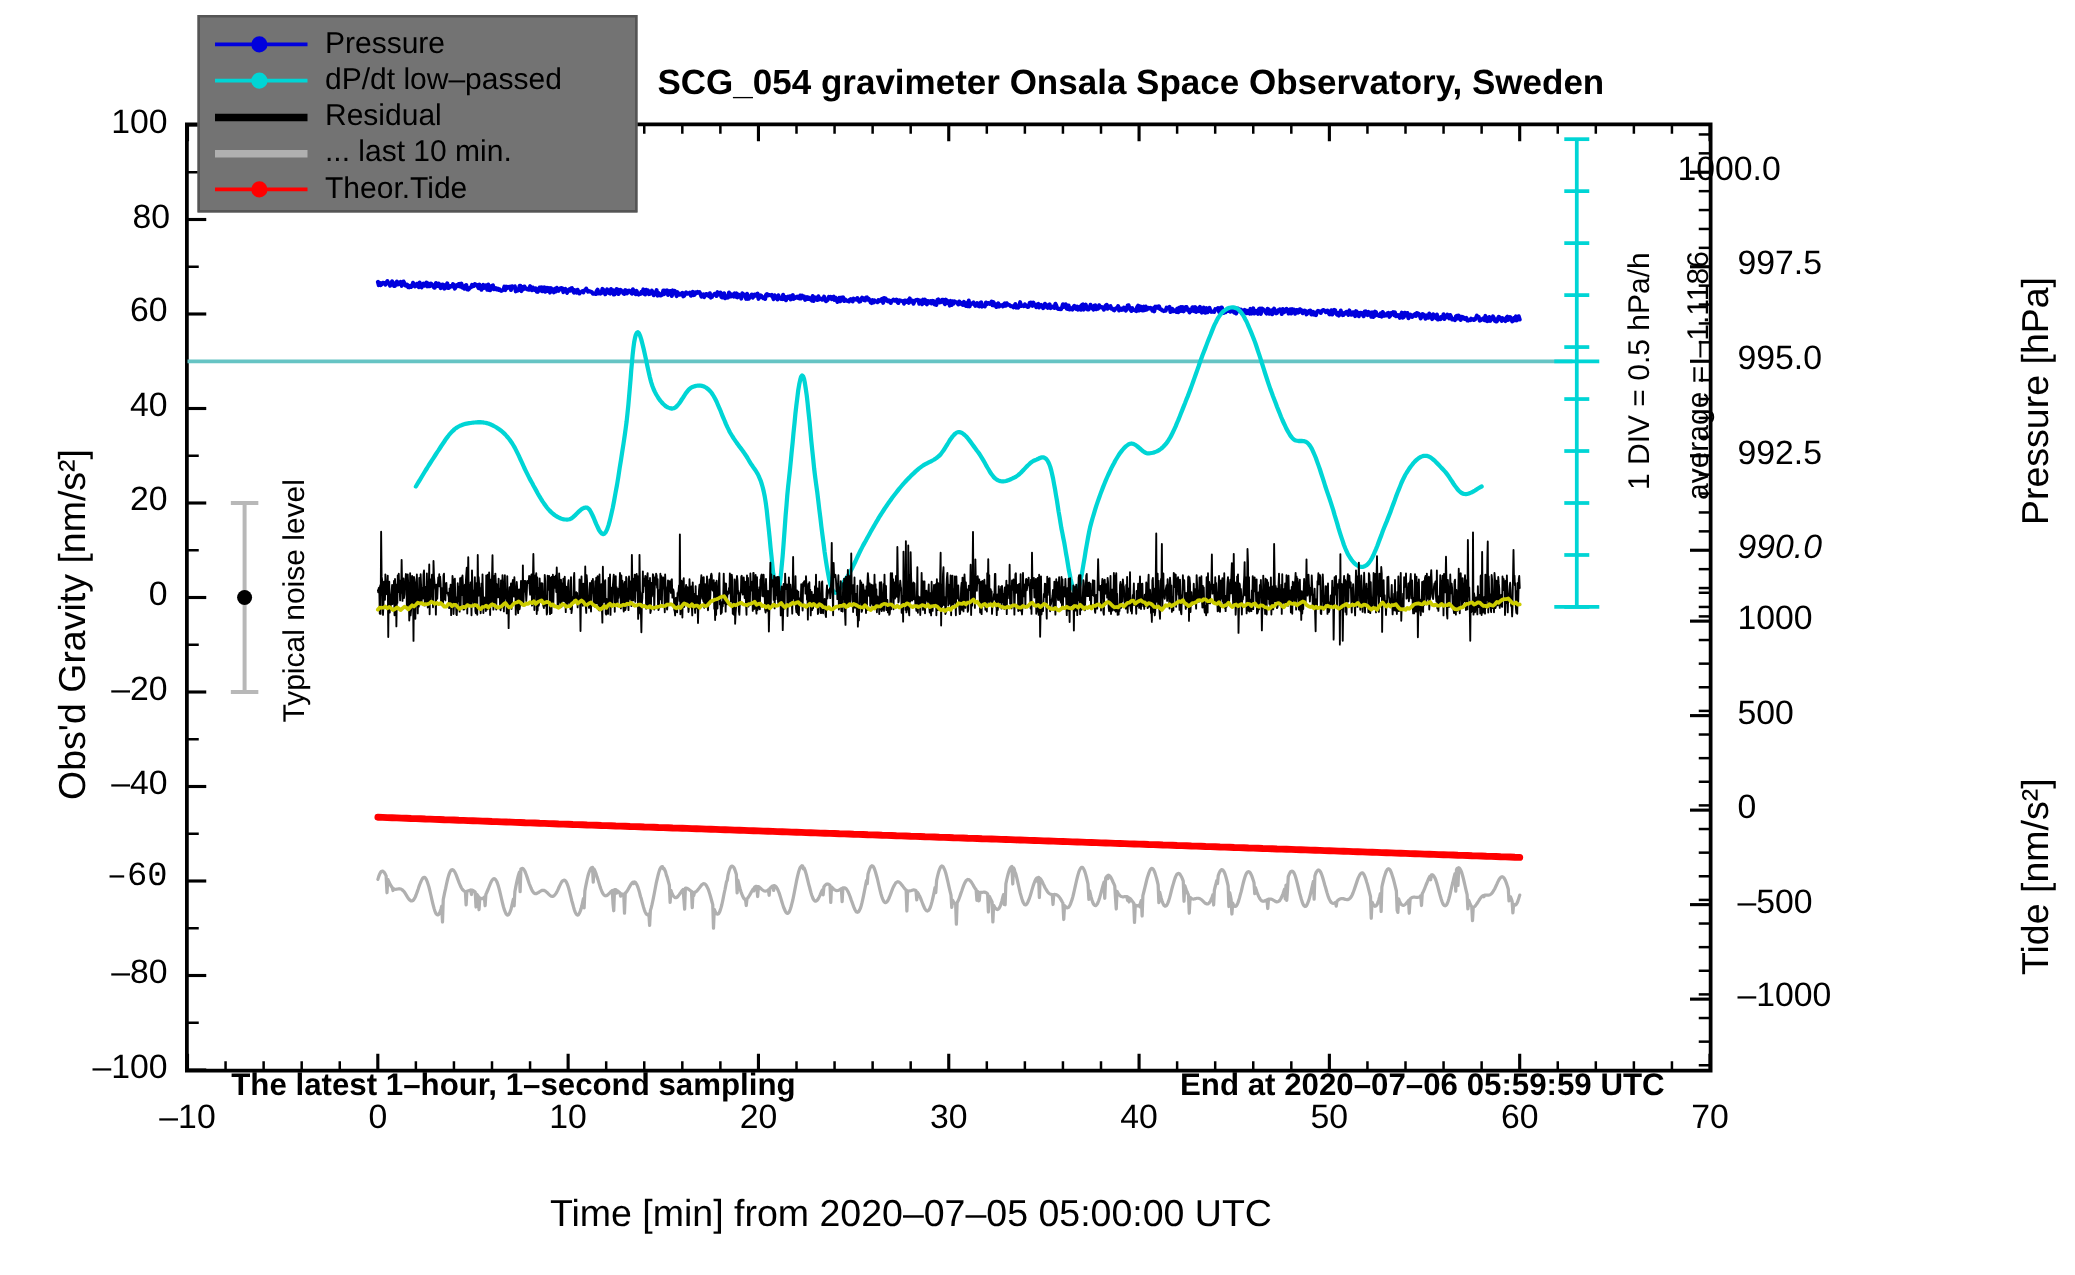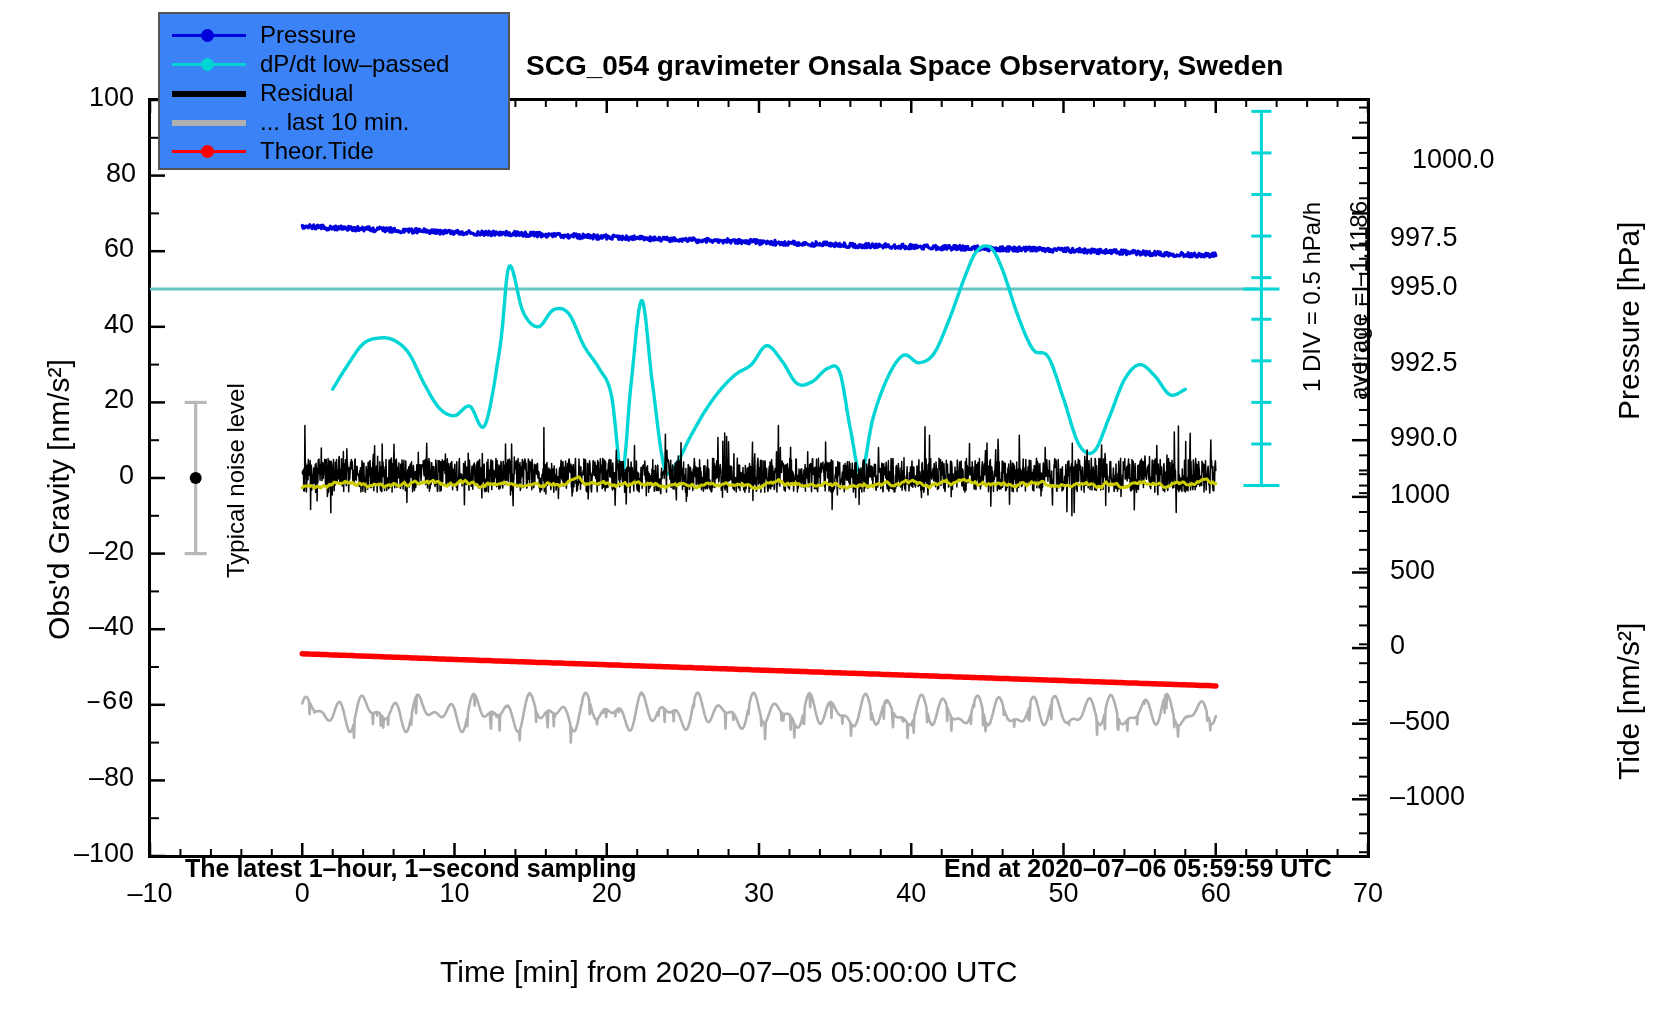--- a/index.html
+++ b/index.html
@@ -7,21 +7,21 @@
   #root{position:relative;width:1660px;height:1020px;}
   .plot-frame{position:absolute;left:148px;top:98px;width:1222px;height:760px;border:3px solid #000;box-sizing:border-box;}
   svg.layer{position:absolute;left:0;top:0;width:1660px;height:1020px;overflow:visible;}
   .ttl{position:absolute;font-weight:bold;font-size:28px;letter-spacing:0px;white-space:nowrap;}
   .tick-lbl{position:absolute;font-size:27px;white-space:nowrap;}
   .axname{position:absolute;font-size:30px;white-space:nowrap;}
   .rot-l{transform:rotate(-90deg);transform-origin:0 0;}
   .rot-r{transform:rotate(-90deg);transform-origin:0 0;}
   .annot{position:absolute;font-size:24px;white-space:nowrap;}
   .annot-b{position:absolute;font-size:25px;font-weight:bold;white-space:nowrap;}
-  .legend-box{position:absolute;left:158px;top:12px;width:352px;height:158px;border:2px solid #555;background:#3b82f6;box-sizing:border-box;padding:6px 0 0 0;}
+  .legend-box{position:absolute;left:158px;top:12px;width:352px;height:158px;border:2px solid #555;background:#737373;box-sizing:border-box;padding:6px 0 0 0;}
   .lg-row{display:flex;align-items:center;height:29px;padding-left:10px;}
   .lg-key{width:78px;height:20px;position:relative;flex:0 0 78px;}
   .lg-line{position:absolute;left:2px;top:9px;width:74px;height:3px;}
   .lg-dot{position:absolute;left:31px;top:4px;width:13px;height:13px;border-radius:50%;}
   .lg-txt{font-size:24px;margin-left:12px;white-space:nowrap;}
 </style>
 </head>
 <body>
 
 <div id="root">
@@ -274,24 +274,24 @@
       <div class="tick-lbl" style="left: 136px; top: 157.6px; transform: translateX(-100%);">80</div>
       <div class="tick-lbl" style="left: 134px; top: 233.2px; transform: translateX(-100%);">60</div>
       <div class="tick-lbl" style="left: 134px; top: 308.8px; transform: translateX(-100%);">40</div>
       <div class="tick-lbl" style="left: 134px; top: 384.4px; transform: translateX(-100%);">20</div>
       <div class="tick-lbl" style="left: 134px; top: 460px; transform: translateX(-100%);">0</div>
       <div class="tick-lbl" style="left: 134px; top: 535.6px; transform: translateX(-100%);">–20</div>
       <div class="tick-lbl" style="left: 134px; top: 611.2px; transform: translateX(-100%);">–40</div>
       <div class="tick-lbl" style="left: 134px; top: 686.8px; transform: translateX(-100%); font-family: Liberation Mono, monospace;">–60</div>
       <div class="tick-lbl" style="left: 134px; top: 762.4px; transform: translateX(-100%);">–80</div>
       <div class="tick-lbl" style="left: 134px; top: 838px; transform: translateX(-100%);">–100</div>
-      <div class="tick-lbl" style="left: 1412px; top: 119.8px; margin-top: 24px;">1000.0</div>
-      <div class="tick-lbl" style="left: 1390px; top: 195.4px; margin-top: 27px;">997.5</div>
+      <div class="tick-lbl" style="left: 1342px; top: 119.8px;">1000.0</div>
+      <div class="tick-lbl" style="left: 1390px; top: 195.4px;">997.5</div>
       <div class="tick-lbl" style="left: 1390px; top: 271px;">995.0</div>
       <div class="tick-lbl" style="left: 1390px; top: 346.6px;">992.5</div>
-      <div class="tick-lbl" style="left: 1390px; top: 422.2px;">990.0</div>
+      <div class="tick-lbl" style="left: 1390px; top: 422.2px; font-style: italic;">990.0</div>
       <div class="tick-lbl" style="left: 1390px; top: 478.9px;">1000</div>
       <div class="tick-lbl" style="left: 1390px; top: 554.5px;">500</div>
       <div class="tick-lbl" style="left: 1390px; top: 630.1px;">0</div>
       <div class="tick-lbl" style="left: 1390px; top: 705.7px;">–500</div>
       <div class="tick-lbl" style="left: 1390px; top: 781.3px;">–1000</div>
     </div>
 </div>
 
 </body></html>

